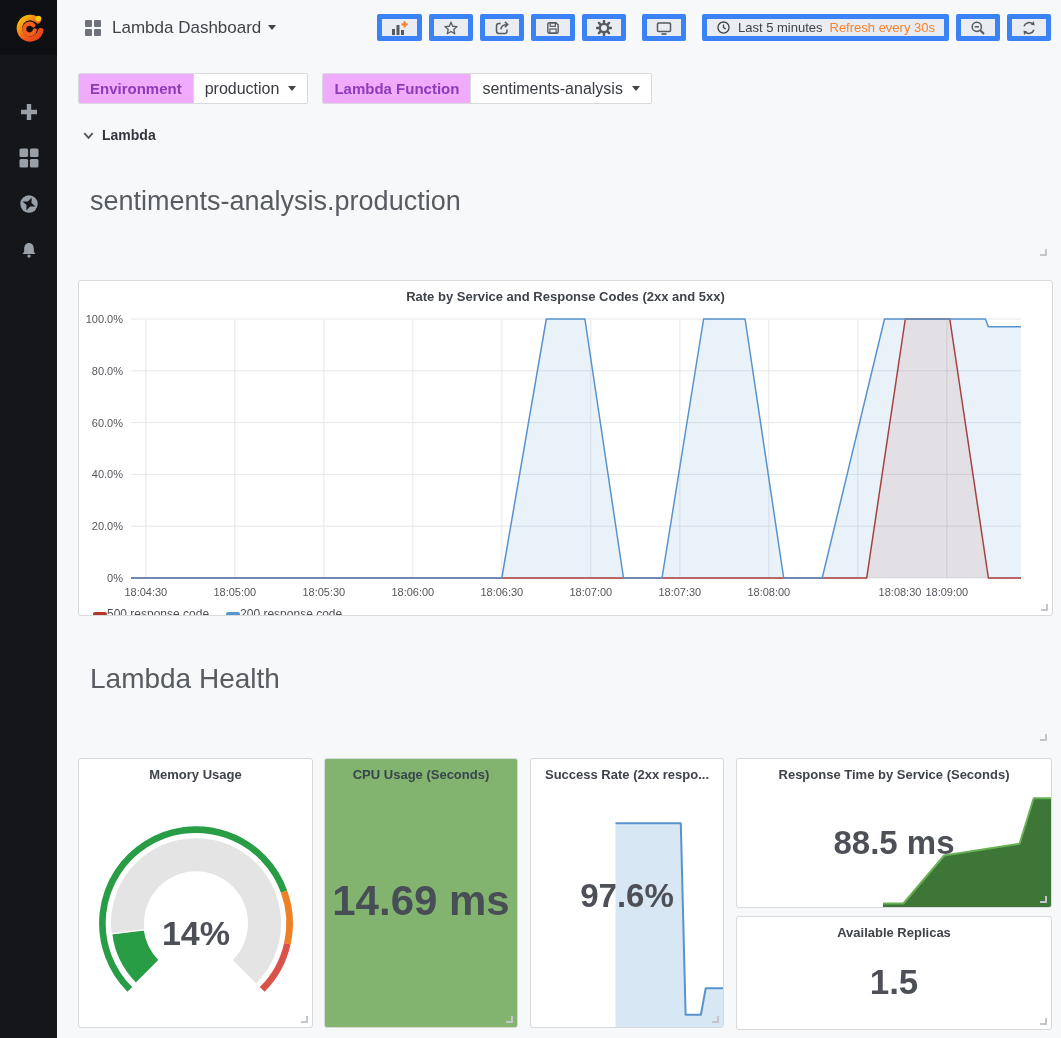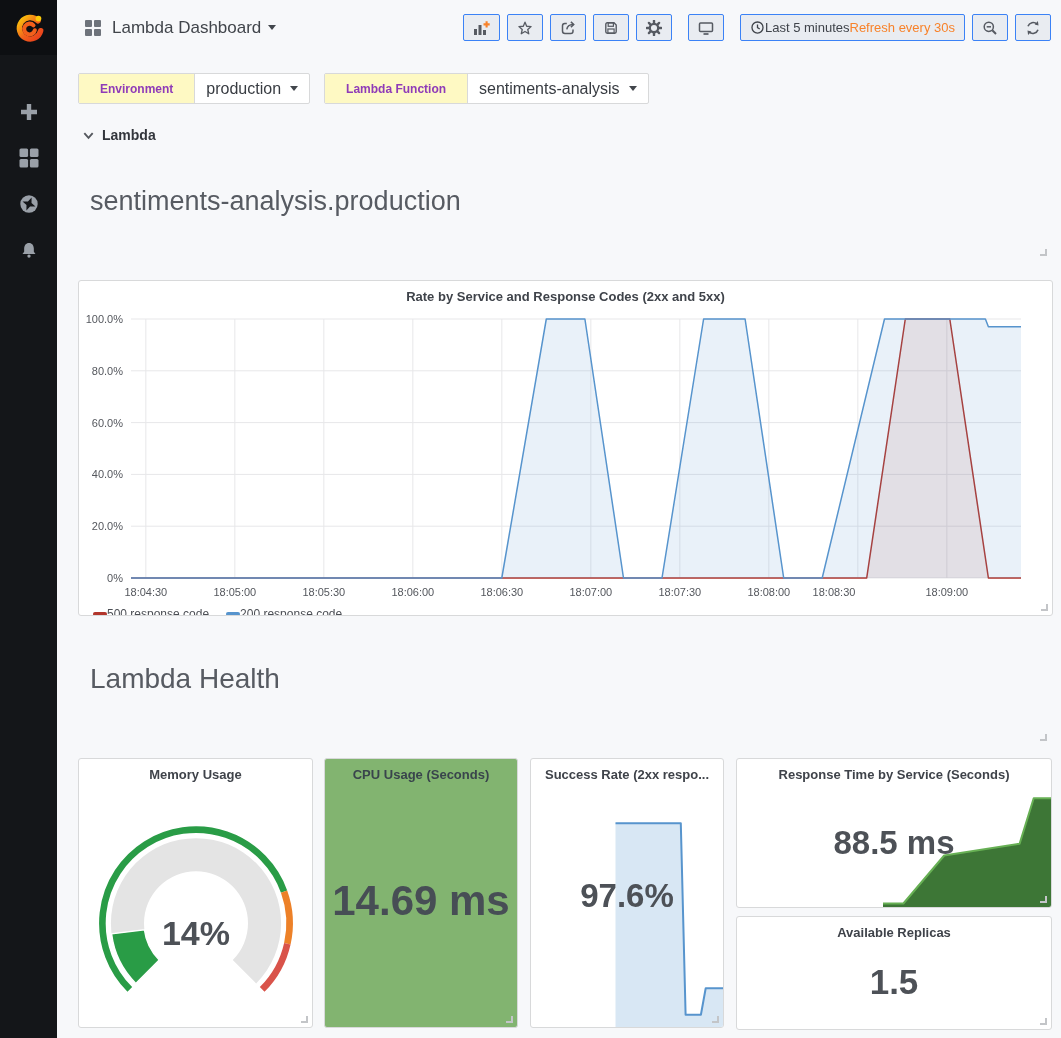--- a/index.html
+++ b/index.html
@@ -13,29 +13,29 @@
   .snav{display:flex;flex-direction:column;align-items:center;gap:24px;margin-top:46px}
   .sicon{width:22px;height:22px;display:flex;align-items:center;justify-content:center}
 
   
   .header{position:absolute;left:57px;top:0;right:0;height:55px;display:flex;align-items:center;padding:0 10px 0 28px}
   .hgrid{display:grid;grid-template-columns:7px 7px;grid-template-rows:7px 7px;gap:2px}
   .hgrid i{background:#6e737b;border-radius:1px}
   .htitle{font-size:17px;color:#41454b;margin:0 7px 0 11px;font-weight:normal}
   .caret{width:0;height:0;border-left:4px solid transparent;border-right:4px solid transparent;border-top:5px solid #42464c}
   .navbtns{margin-left:auto;display:flex;align-items:center;gap:7px}
-  .navbtn{height:27px;min-width:35px;padding:4px 9px;background:#e9ecf1;border:1px solid #3b82f6;border-radius:2px;display:flex;align-items:center;justify-content:center;cursor:pointer}
+  .navbtn{height:27px;min-width:35px;padding:4px 9px;background:#e9ecf1;border:5px solid #3b82f6;border-radius:2px;display:flex;align-items:center;justify-content:center;gap:7px;cursor:pointer}
   .navbtn.tv{margin:0 9px}
   .tlabel{font-size:13px;color:#3f434a;white-space:nowrap}
   .rlabel{font-size:13px;white-space:nowrap}
 
   
   .filters{position:absolute;left:78px;top:73px;display:flex;gap:14px}
   .chip{display:flex;height:31px;border-radius:2px;border:1px solid #d8d9da;background:#fff;overflow:hidden}
-  .chip-label{background:#fef9c3;font-weight:bold;font-size:12px;display:flex;align-items:center;padding:0 21px;border-right:1px solid #d8d9da}
+  .chip-label{background:#f0abfc;font-weight:bold;font-size:15px;display:flex;align-items:center;padding:0 11px;border-right:1px solid #d8d9da}
   .chip-value{display:flex;align-items:center;gap:9px;padding:0 11px;font-size:16px;color:#383c42;cursor:pointer}
   .rowhdr{position:absolute;left:82px;top:127px;display:flex;align-items:center;gap:7px;font-weight:bold;font-size:14px;color:#33363c;cursor:pointer}
 
   .bigtitle{position:absolute;left:90px;font-weight:normal;color:#575b62;white-space:nowrap}
   #svcTitle{top:186px;font-size:27px}
   #healthTitle{top:663px;font-size:28px}
 
   
   .panel{position:absolute;background:#fff;border:1px solid #d8d9da;border-radius:3px;overflow:hidden}
   .ptitle{text-align:center;font-weight:bold;font-size:13px;color:#3f434a;padding-top:8px;white-space:nowrap;overflow:hidden;position:relative;z-index:3;cursor:pointer}
@@ -256,21 +256,21 @@
         <polyline points="0.0,259.0 370.8,259.0 415.3,0.0 453.9,0.0 492.5,259.0 531.0,259.0 572.6,0.0 614.1,0.0 652.7,259.0 691.2,259.0 753.5,0.0 854.4,0.0 857.4,7.8 890.0,7.8" fill="none" stroke="#5794cd" stroke-width="1.5" stroke-linejoin="round"></polyline>
       </svg>
       <div class="xlab" style="left: 14.8333px;">18:04:30</div>
       <div class="xlab" style="left: 103.833px;">18:05:00</div>
       <div class="xlab" style="left: 192.833px;">18:05:30</div>
       <div class="xlab" style="left: 281.833px;">18:06:00</div>
       <div class="xlab" style="left: 370.833px;">18:06:30</div>
       <div class="xlab" style="left: 459.833px;">18:07:00</div>
       <div class="xlab" style="left: 548.833px;">18:07:30</div>
       <div class="xlab" style="left: 637.833px;">18:08:00</div>
-      <div class="xlab" style="left: 703px; text-align: center;">18:08:30</div>
+      <div class="xlab" style="left: 769px; text-align: center;">18:08:30</div>
       <div class="xlab" style="left: 815.833px;">18:09:00</div>
       <div class="ylab" style="top: 259px;">0%</div>
       <div class="ylab" style="top: 207.2px;">20.0%</div>
       <div class="ylab" style="top: 155.4px;">40.0%</div>
       <div class="ylab" style="top: 103.6px;">60.0%</div>
       <div class="ylab" style="top: 51.8px;">80.0%</div>
       <div class="ylab" style="top: 0px;">100.0%</div>
     </div>
   <div class="legend">
     <span class="lgitem">

